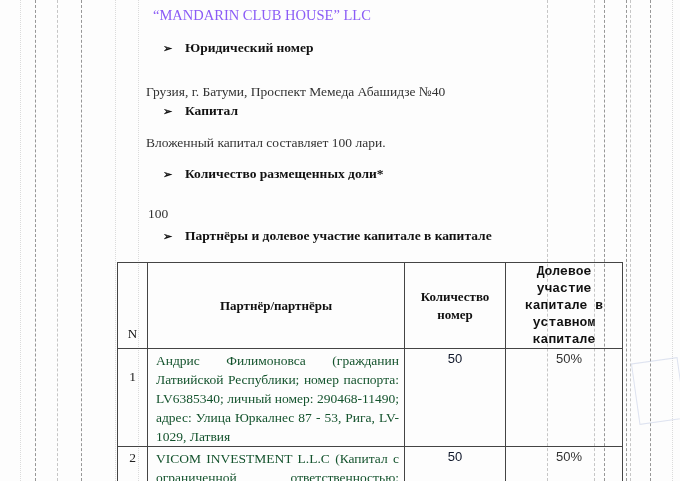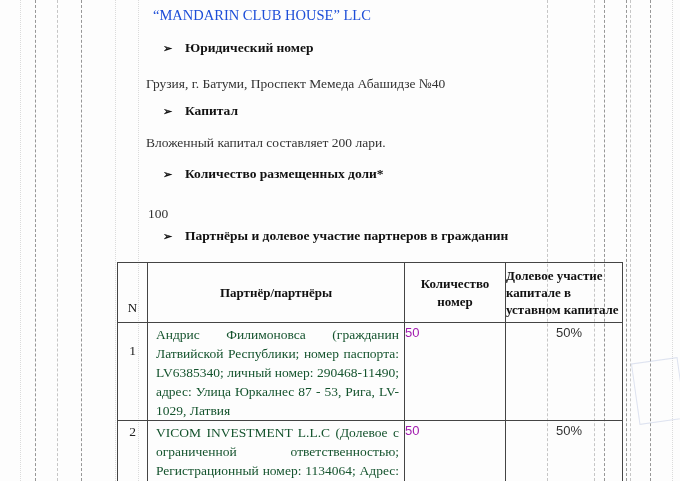--- a/index.html
+++ b/index.html
@@ -9,21 +9,21 @@
     font-family:"Liberation Serif", "DejaVu Serif", serif;
     color:#222;
   }
   .scanline {
     position:absolute; top:0; bottom:0; width:0;
     border-left:1px dashed #9a9a9a; opacity:0.55;
   }
   .scanline.dark { border-left:1px dashed #555; opacity:0.6; }
   .scanline.light { border-left:1px dotted #bbb; opacity:0.5; }
 
-  .company { position:absolute; left:153px; top:7px; font-size:14.5px; color:#1d4ed8; }
+  .company { position:absolute; left:153px; top:7px; font-size:14.5px; color:#8b5cf6; }
   .heading { position:absolute; left:163px; font-size:13.5px; font-weight:bold; color:#111; display:flex; align-items:center; }
   .heading .bullet { width:14px; display:inline-block; font-size:11px; margin-right:8px; }
   .para { position:absolute; left:146px; font-size:13.5px; color:#333; }
 
   table.partners {
     position:absolute; left:117px; top:262px;
     border-collapse:collapse;
     font-size:13px;
     background:transparent;
   }
@@ -36,27 +36,27 @@
   .c-n { width:29px; }
   .c-p { width:256px; }
   .c-q { width:100px; }
   .c-s { width:116px; }
   .hdr-row { height:60px; }
   .row1 { height:77px; }
   .row2 { height:78px; }
   .th-n { vertical-align:bottom !important; text-align:center; font-weight:normal; font-size:13px; padding-bottom:6px !important; }
   .th-p { vertical-align:middle !important; text-align:center; font-size:13px; }
   .th-q { vertical-align:middle !important; text-align:center; font-size:13px; line-height:18px; }
-  .th-s { vertical-align:middle !important; text-align:left; font-size:13px; line-height:17px; }
+  .th-s { vertical-align:middle !important; text-align:center; font-size:13px; line-height:17px;font-family:Liberation Mono, monospace; }
   .td-n { text-align:center; padding-top:20px !important; font-size:13.5px; }
   .row2 .td-n { padding-top:3px !important; }
   .td-p { padding:2px 5px 0 8px !important; text-align:justify; text-align-last:justify; line-height:19px; font-size:13.5px; color:#14532d; }
   .td-p span.line { display:block; text-align:justify; text-align-last:justify; }
   .td-p span.line.end { text-align-last:left;font-family:Liberation Serif, serif; }
-  .td-q { padding-top:2px !important; font-family:"Liberation Sans", sans-serif; font-size:13px; color:#a21caf; }
+  .td-q { text-align:center; padding-top:2px !important; font-family:"Liberation Sans", sans-serif; font-size:13px; color:#0f172a; }
   .td-s { padding:2px 0 0 50px !important; font-family:"Liberation Sans", sans-serif; font-size:13px; color:#333; }
   .stamp {
     position:absolute; left:635px; top:360px; width:45px; height:60px;
     border:1px solid #b8c4e0; opacity:0.45; transform:rotate(-8deg);
   }
 </style>
 </head>
 <body>
 
 <div class="scanline light" style="left:20px"></div>
@@ -73,37 +73,37 @@
 <div class="scanline dark" style="left:650px"></div>
 <div class="scanline light" style="left:672px"></div>
 <div class="stamp"></div>
 
 <div class="company">“MANDARIN CLUB HOUSE” LLC</div>
 
 <div class="heading" style="top:40px">
   <span class="bullet">➢</span>
   <span>Юридический номер</span>
 </div>
-<div class="para" style="top:76px">Грузия, г. Батуми, Проспект Мемеда Абашидзе №40</div>
+<div class="para" style="top:84px">Грузия, г. Батуми, Проспект Мемеда Абашидзе №40</div>
 
 <div class="heading" style="top:103px">
   <span class="bullet">➢</span>
   <span>Капитал</span>
 </div>
-<div class="para" style="top:135px">Вложенный капитал составляет 200 лари.</div>
+<div class="para" style="top:135px">Вложенный капитал составляет 100 лари.</div>
 
 <div class="heading" style="top:166px">
   <span class="bullet">➢</span>
   <span>Количество размещенных доли*</span>
 </div>
 <div class="para" style="top:206px; left:148px">100</div>
 
 <div class="heading" style="top:228px">
   <span class="bullet">➢</span>
-  <span>Партнёры и долевое участие партнеров в гражданин</span>
+  <span>Партнёры и долевое участие капитале в капитале</span>
 </div>
 
 <table class="partners">
   <tbody>
       <tr class="hdr-row">
     <th class="c-n th-n">N</th>
     <th class="c-p th-p">Партнёр/партнёры</th>
     <th class="c-q th-q">
       <div>Количество</div>
       <div>номер</div>
@@ -122,21 +122,21 @@
       <span class="line">LV6385340; личный номер: 290468-11490;</span>
       <span class="line">адрес: Улица Юркалнес 87 - 53, Рига, LV-</span>
       <span class="line end">1029, Латвия</span>
     </td>
     <td class="td-q">50</td>
     <td class="td-s">50%</td>
   </tr>
   <tr class="row2">
     <td class="td-n">2</td>
     <td class="td-p">
-      <span class="line">VICOM INVESTMENT L.L.C (Долевое с</span>
+      <span class="line">VICOM INVESTMENT L.L.C (Капитал с</span>
       <span class="line">ограниченной ответственностью;</span>
       <span class="line">Регистрационный номер: 1134064; Адрес:</span>
 
     </td>
     <td class="td-q">50</td>
     <td class="td-s">50%</td>
   </tr>
 </tbody>
   </table>
 

